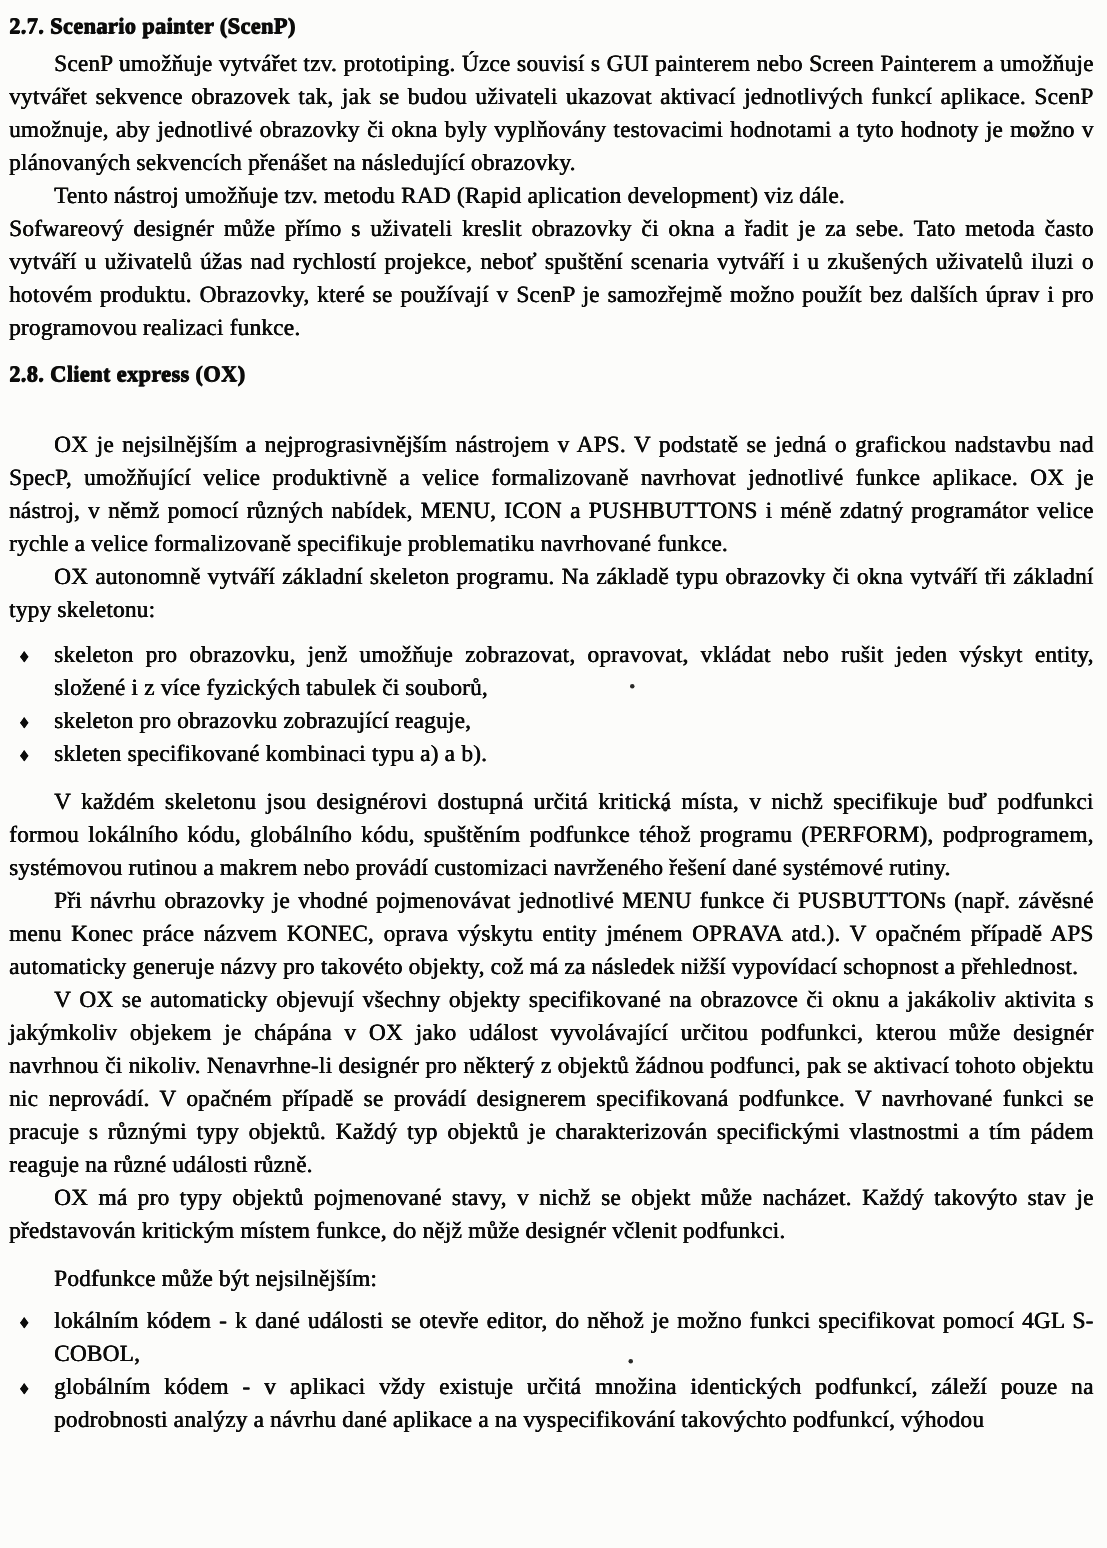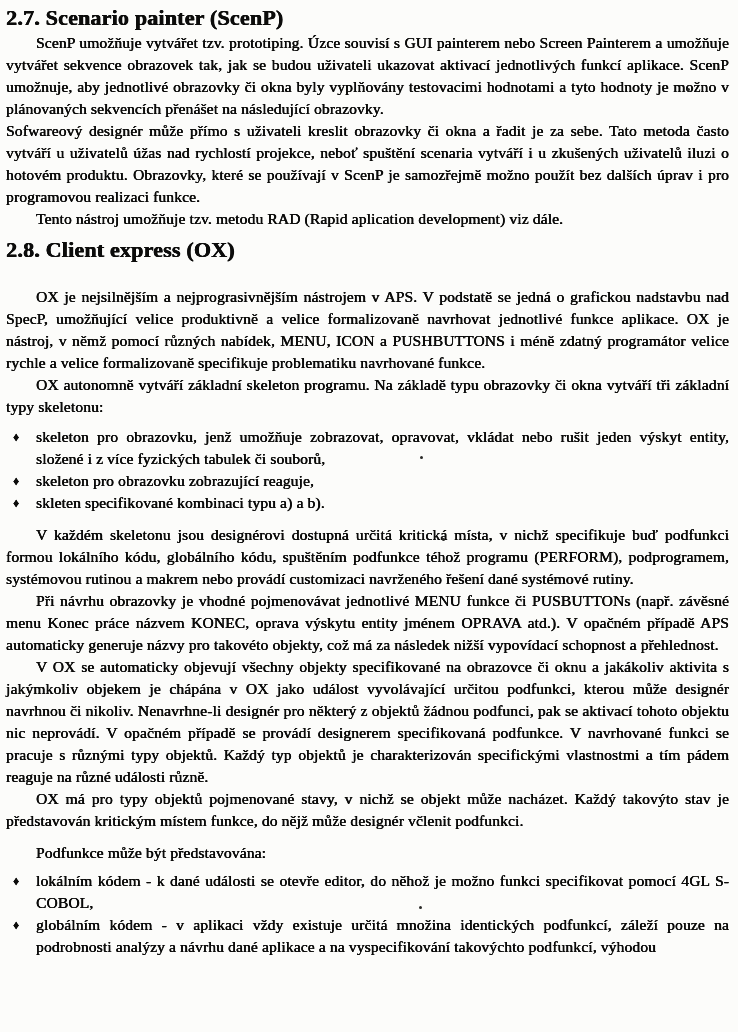--- a/index.html
+++ b/index.html
@@ -14,21 +14,21 @@
     font-family:"Liberation Serif","DejaVu Serif",serif;
     font-size:15.5px;
     line-height:22px;
     letter-spacing:0.15px;
     padding:6px 9px 0 6px;
     
     text-shadow:0.35px 0 0 currentColor, 0 0.25px 0 currentColor;
   }
   .section-heading {
     font-weight:700;
-    font-size:22px;
+    font-size:15px;
     line-height:24px;
     letter-spacing:0.2px;
     text-shadow:0.55px 0 0 currentColor, 0 0.35px 0 currentColor;
   }
   .h2 { margin-top:8px; }
   .para { text-align:justify; }
   .para.indent { text-indent:30px; }
   .mt-p1 { margin-top:2px; }
   .mt-p4 { margin-top:24px; }
   .mt-ul1 { margin-top:8px; }
@@ -52,22 +52,22 @@
   }
 </style>
 </head>
 <body>
 
 <div class="page">
 
   <div class="section-heading h1">2.7. Scenario painter (ScenP)</div>
 
   <p class="para indent mt-p1">ScenP umožňuje vytvářet tzv. prototiping. Úzce souvisí s GUI painterem nebo Screen Painterem a umožňuje vytvářet sekvence obrazovek tak, jak se budou uživateli ukazovat aktivací jednotlivých funkcí aplikace. ScenP umožnuje, aby jednotlivé obrazovky či okna byly vyplňovány testovacimi hodnotami a tyto hodnoty je možno v plánovaných sekvencích přenášet na následující obrazovky.</p>
+  <p class="para indent">Tento nástroj umožňuje tzv. metodu RAD (Rapid aplication development) viz dále.</p>
   <p class="para">Sofwareový designér může přímo s uživateli kreslit obrazovky či okna a řadit je za sebe. Tato metoda často vytváří u uživatelů úžas nad rychlostí projekce, neboť spuštění scenaria vytváří i u zkušených uživatelů iluzi o hotovém produktu. Obrazovky, které se používají v ScenP je samozřejmě možno použít bez dalších úprav i pro programovou realizaci funkce.</p>
-  <p class="para indent">Tento nástroj umožňuje tzv. metodu RAD (Rapid aplication development) viz dále.</p>
 
   <div class="section-heading h2">2.8. Client express (OX)</div>
 
   <p class="para indent mt-p4">OX je nejsilnějším a nejprograsivnějším nástrojem v APS. V podstatě se jedná o grafickou nadstavbu nad SpecP, umožňující velice produktivně a velice formalizovaně navrhovat jednotlivé funkce aplikace. OX je nástroj, v němž pomocí různých nabídek, MENU, ICON a PUSHBUTTONS i méně zdatný programátor velice rychle a velice formalizovaně specifikuje problematiku navrhované funkce.</p>
   <p class="para indent">OX autonomně vytváří základní skeleton programu. Na základě typu obrazovky či okna vytváří tři základní typy skeletonu:</p>
 
   <ul class="bullet-list mt-ul1">
     <li class="bullet-row">
       <span class="bullet-marker">♦</span>
       <span class="bullet-text">skeleton pro obrazovku, jenž umožňuje zobrazovat, opravovat, vkládat nebo rušit jeden výskyt entity, složené i z více fyzických tabulek či souborů,</span>
@@ -79,21 +79,21 @@
     <li class="bullet-row">
       <span class="bullet-marker">♦</span>
       <span class="bullet-text">skleten specifikované kombinaci typu a) a b).</span>
     </li>
   </ul>
 
   <p class="para indent mt-p6">V každém skeletonu jsou designérovi dostupná určitá kritická místa, v nichž specifikuje buď podfunkci formou lokálního kódu, globálního kódu, spuštěním podfunkce téhož programu (PERFORM), podprogramem, systémovou rutinou a makrem nebo provádí customizaci navrženého řešení dané systémové rutiny.</p>
   <p class="para indent">Při návrhu obrazovky je vhodné pojmenovávat jednotlivé MENU funkce či PUSBUTTONs (např. závěsné menu Konec práce názvem KONEC, oprava výskytu entity jménem OPRAVA atd.). V opačném případě APS automaticky generuje názvy pro takovéto objekty, což má za následek nižší vypovídací schopnost a přehlednost.</p>
   <p class="para indent">V OX se automaticky objevují všechny objekty specifikované na obrazovce či oknu a jakákoliv aktivita s jakýmkoliv objekem je chápána v OX jako událost vyvolávající určitou podfunkci, kterou může designér navrhnou či nikoliv. Nenavrhne-li designér pro některý z objektů žádnou podfunci, pak se aktivací tohoto objektu nic neprovádí. V opačném případě se provádí designerem specifikovaná podfunkce. V navrhované funkci se pracuje s různými typy objektů. Každý typ objektů je charakterizován specifickými vlastnostmi a tím pádem reaguje na různé události různě.</p>
   <p class="para indent">OX má pro typy objektů pojmenované stavy, v nichž se objekt může nacházet. Každý takovýto stav je představován kritickým místem funkce, do nějž může designér včlenit podfunkci.</p>
-  <p class="para indent mt-p10">Podfunkce může být představována:</p>
+  <p class="para indent mt-p10">Podfunkce může být nejsilnějším:</p>
 
   <ul class="bullet-list mt-ul2">
     <li class="bullet-row">
       <span class="bullet-marker">♦</span>
       <span class="bullet-text">lokálním kódem - k dané události se otevře editor, do něhož je možno funkci specifikovat pomocí 4GL S-COBOL,</span>
     </li>
     <li class="bullet-row">
       <span class="bullet-marker">♦</span>
       <span class="bullet-text">globálním kódem - v aplikaci vždy existuje určitá množina identických podfunkcí, záleží pouze na podrobnosti analýzy a návrhu dané aplikace a na vyspecifikování takovýchto podfunkcí, výhodou</span>
     </li>

